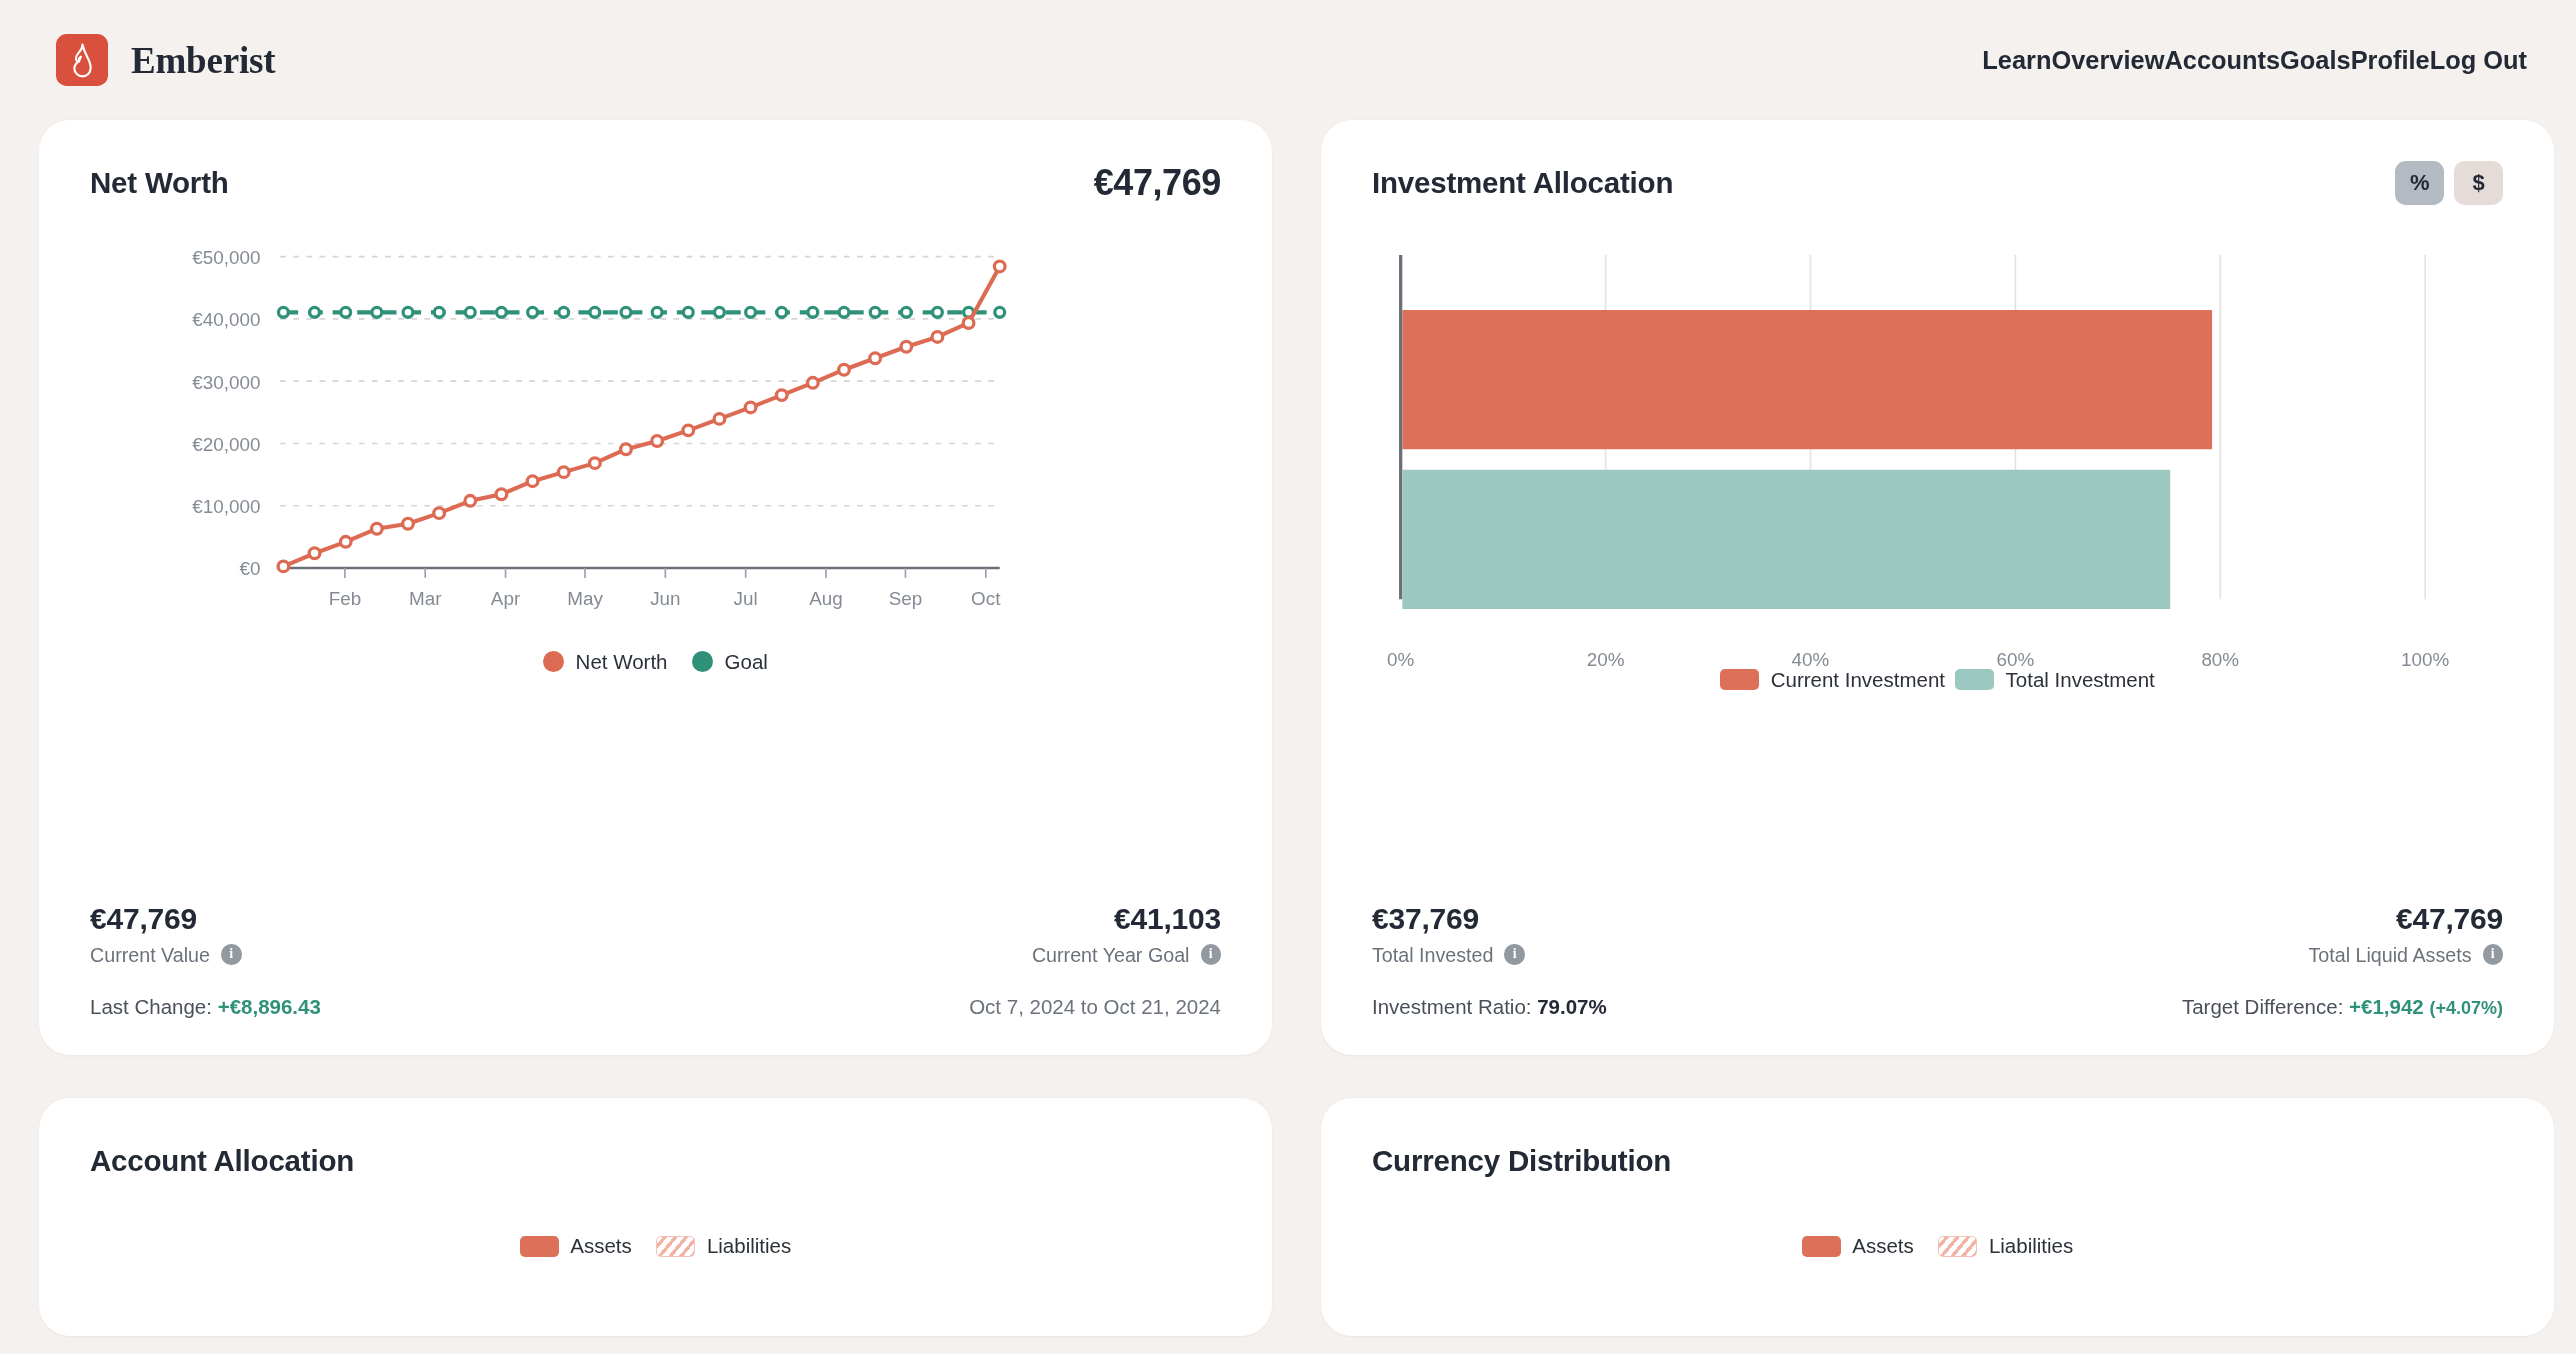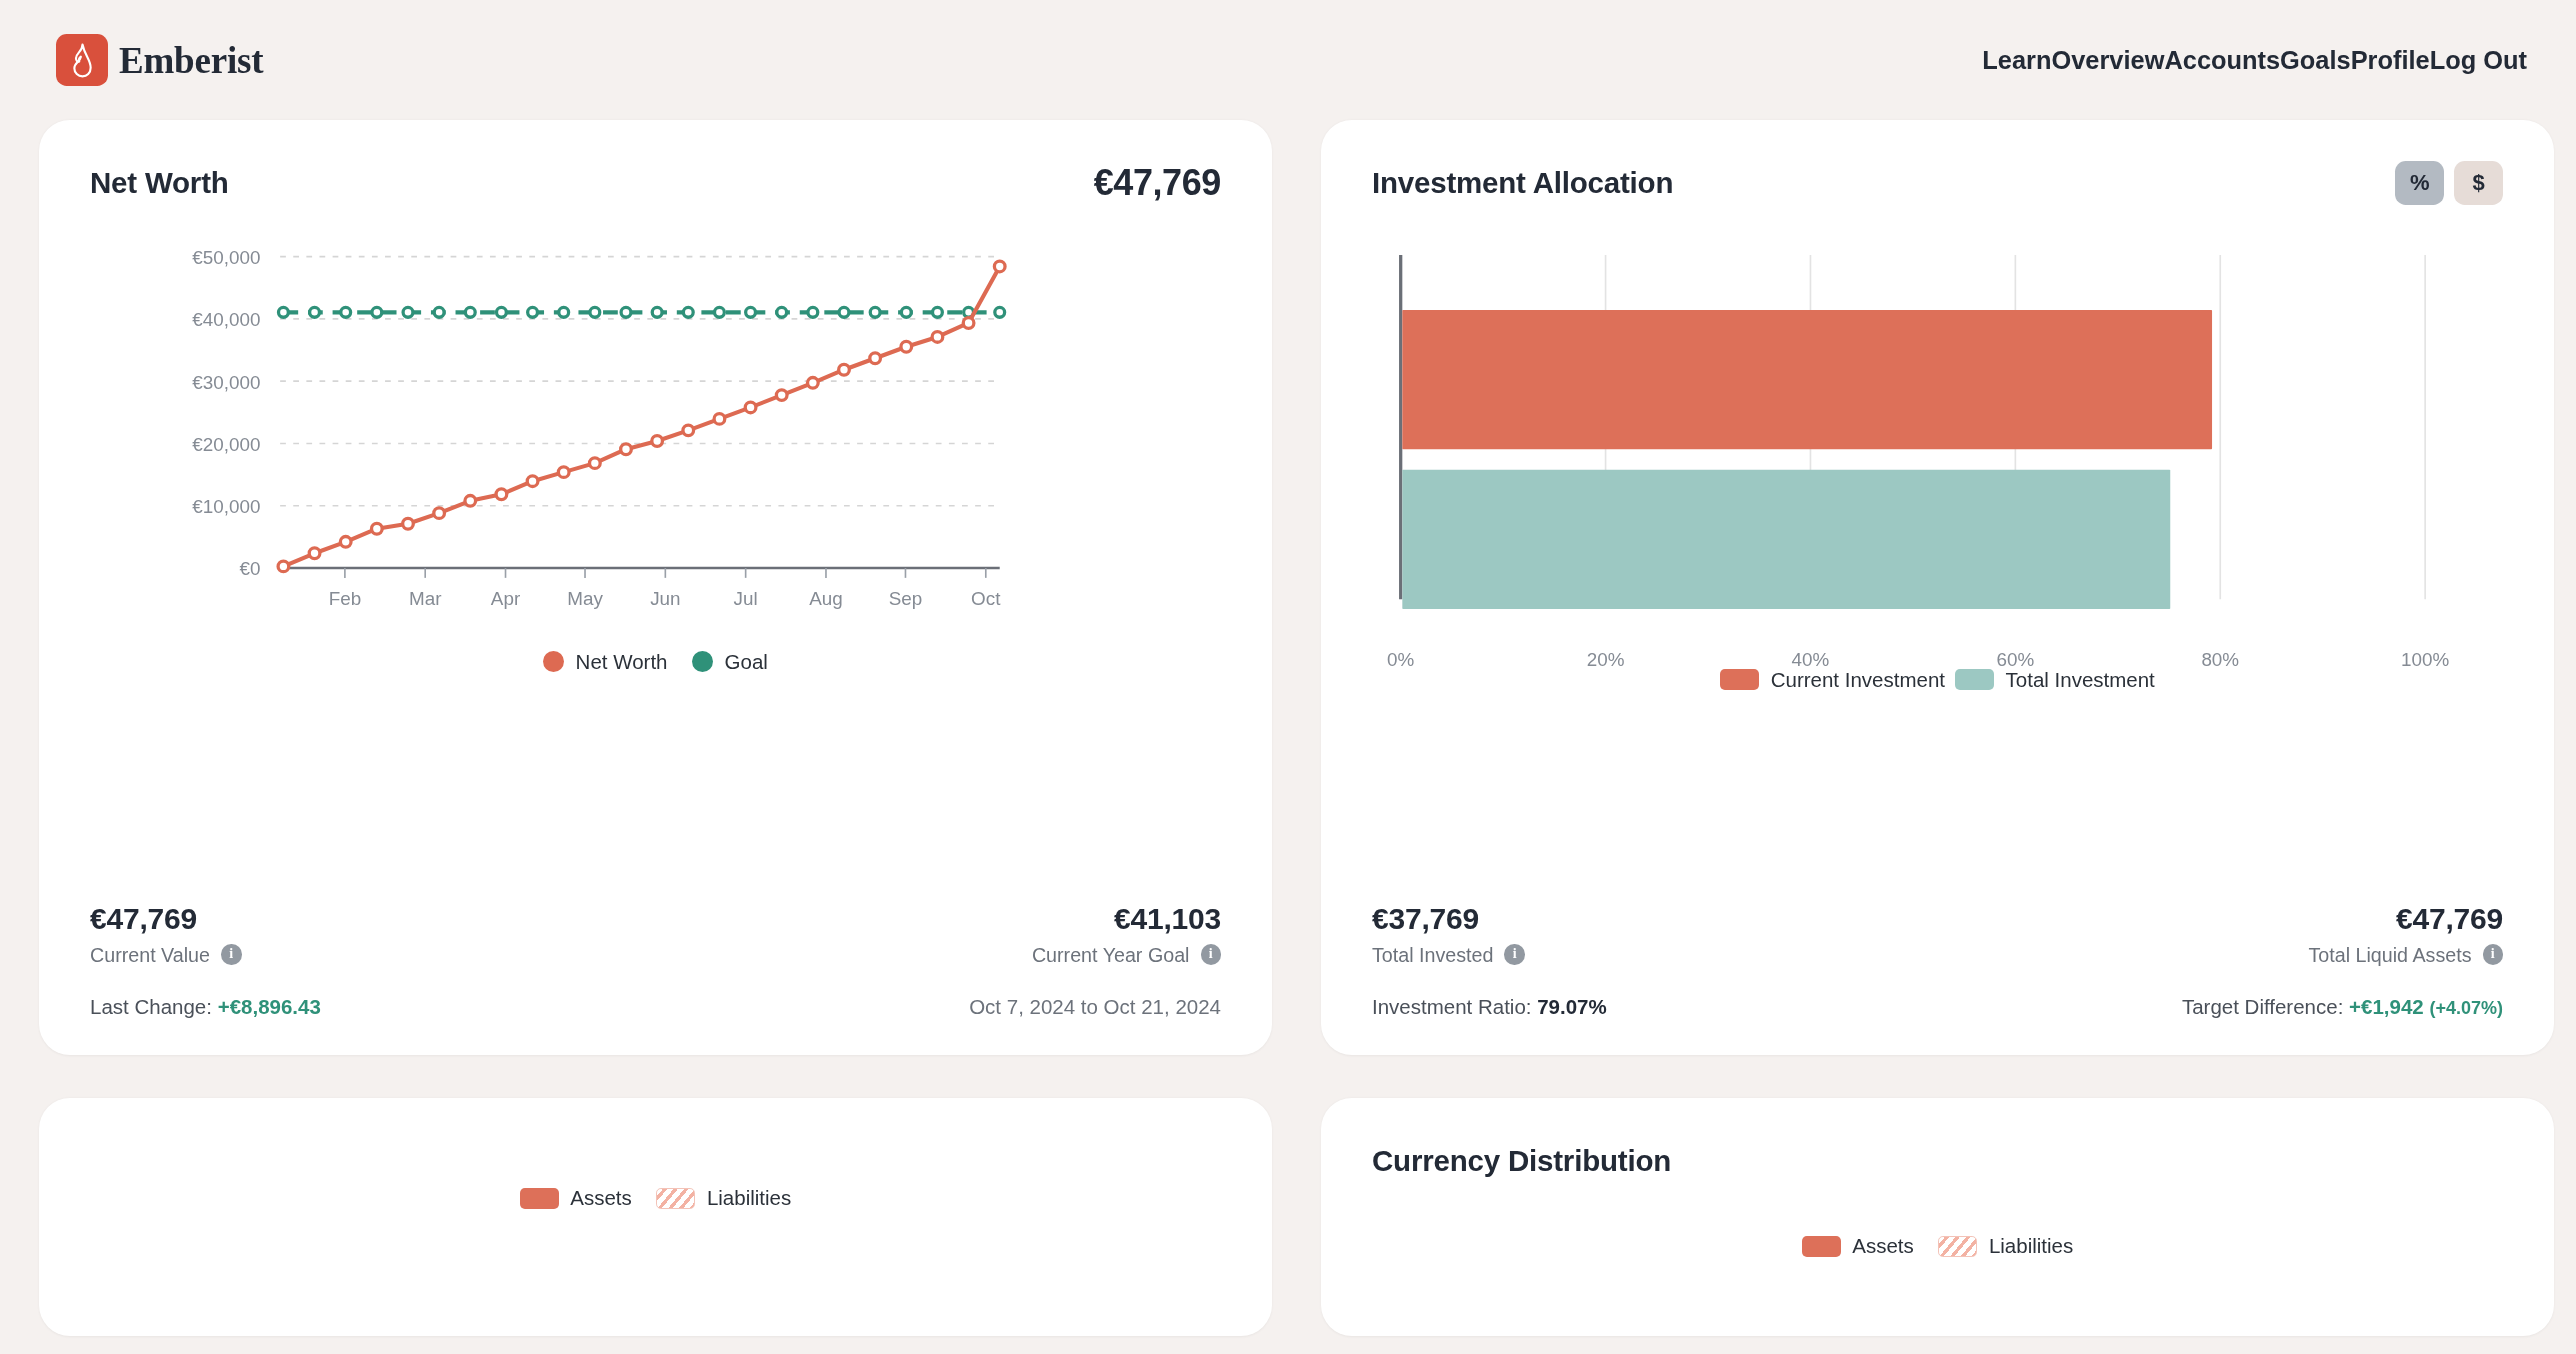--- a/index.html
+++ b/index.html
@@ -10,21 +10,21 @@
     overflow: hidden;
   }
   .page { position: relative; width: 2576px; height: 1354px; }
 
   
   .header {
     height: 120px;
     display: flex; align-items: center;
     padding: 0 49px 0 56px;
   }
-  .brand { display: flex; align-items: center; gap: 11px; }
+  .brand { display: flex; align-items: center; gap: 23px; }
   .logo-tile {
     width: 52px; height: 52px; border-radius: 10.7px;
     background: #d9503c;
     display: flex; align-items: center; justify-content: center;
   }
   .logo-tile svg { display: block; }
   .brand-name {
     font-family: "Liberation Serif", serif;
     font-size: 37px; font-weight: 700; color: #232a36;
     letter-spacing: -0.2px;
@@ -385,20 +385,23 @@
           <div class="meta-right">
             <span class="meta-key">Target Difference:</span>
             <span class="pos">+€1,942</span>
             <span class="pos-sub">(+4.07%)</span>
           </div>
         </div>
       </div>
     </div>
 
     <div class="card short">
+      <div class="card-head">
+        <div class="card-title">Account Allocation</div>
+      </div>
       <div class="legend">
         <div class="legend-item">
           <span class="legend-swatch" style="background:#dd7059;"></span>
           <span class="legend-label">Assets</span>
         </div>
         <div class="legend-item">
           <span class="legend-swatch hatch"></span>
           <span class="legend-label">Liabilities</span>
         </div>
       </div>

